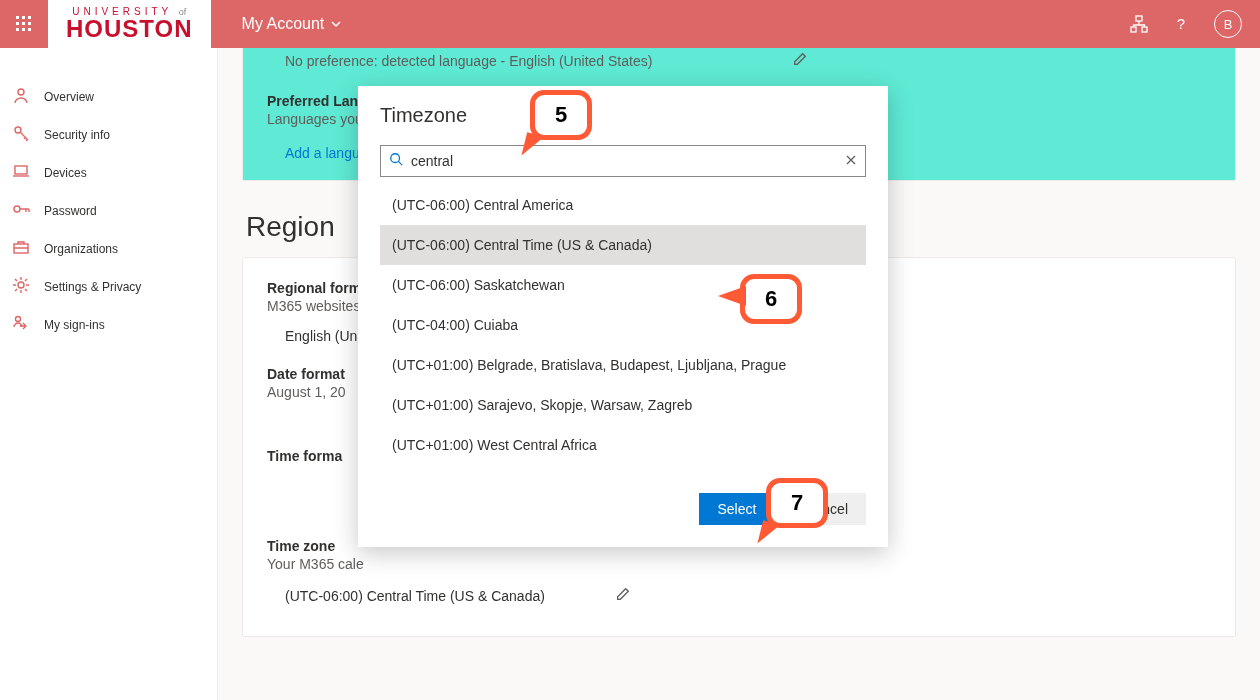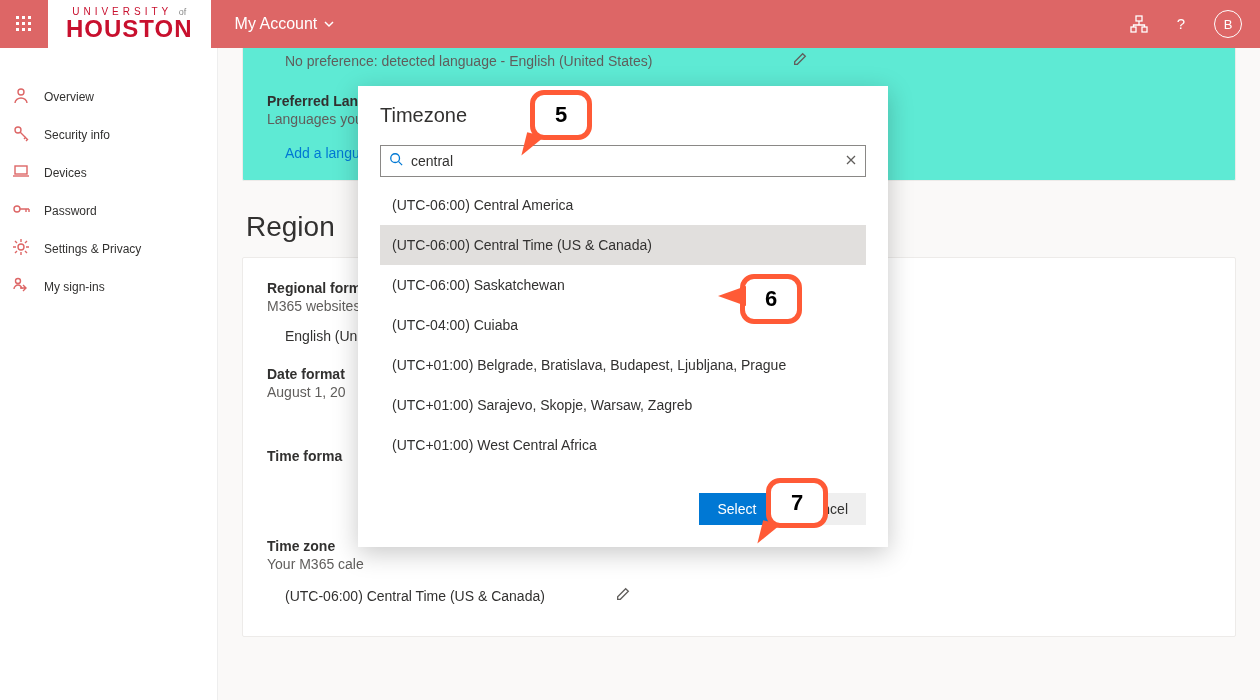--- a/index.html
+++ b/index.html
@@ -8,21 +8,21 @@
   .header {
     height: 48px; background:#d66; display:flex; align-items:center; color:#fff;
   }
   .waffle { width:48px; height:48px; display:flex; align-items:center; justify-content:center; background:#d66; }
   .waffle svg { fill:#fff; }
   .logo-box { background:#fff; height:48px; padding:5px 18px; display:flex; align-items:center; }
   .logo-text { display:flex; flex-direction:column; align-items:center; line-height:1; }
   .logo-line1 { font-size:10px; letter-spacing:4px; color:#c8102e; font-weight:400; }
   .logo-line1 .of { color:#888; font-size:9px; letter-spacing:0; }
   .logo-line2 { font-size:24px; font-weight:700; color:#c8102e; letter-spacing:1px; }
-  .acct-label { margin-left:24px; font-size:16px; display:flex; align-items:center; gap:6px; }
+  .acct-label { margin-left:31px; font-size:16px; display:flex; align-items:center; gap:6px; }
   .hdr-spacer { flex:1; }
   .hdr-icons { display:flex; align-items:center; gap:24px; padding-right:18px; }
   .hdr-icon { width:18px; height:18px; display:flex; align-items:center; justify-content:center; }
   .avatar { width:28px; height:28px; border:1px solid #fff; border-radius:50%; display:flex; align-items:center; justify-content:center; font-size:13px; }
 
   
   .sidebar { position:absolute; top:48px; left:0; width:218px; background:#fff; height:652px; border-right:1px solid #eee; padding-top:28px; }
   .sb-item { display:flex; align-items:flex-end; gap:14px; padding:10px 12px; color:#323130; font-size:12px; cursor:pointer; }
   .sb-item .sb-icon { width:18px; display:flex; align-items:center; justify-content:center; color:#d66; }
   .sb-icon svg { width:18px; height:18px; stroke:#d66; fill:none; stroke-width:1.4; }
@@ -158,20 +158,29 @@
         <svg viewBox="0 0 18 18">
           <circle cx="5" cy="9" r="3"></circle>
           <path d="M8 9h9M14 9v3M17 9v3"></path>
         </svg>
       </span>
     <span>Password</span>
   </div>
   <div class="sb-item">
     <span class="sb-icon">
         <svg viewBox="0 0 18 18">
+          <rect x="2" y="6" width="14" height="9"></rect>
+          <path d="M6 6V4h6v2M2 10h14"></path>
+        </svg>
+      </span>
+    <span>Organizations</span>
+  </div>
+  <div class="sb-item">
+    <span class="sb-icon">
+        <svg viewBox="0 0 18 18">
           <circle cx="9" cy="9" r="3"></circle>
           <path d="M9 1v3M9 14v3M1 9h3M14 9h3M3 3l2 2M13 13l2 2M15 3l-2 2M5 13l-2 2"></path>
         </svg>
       </span>
     <span>Settings &amp; Privacy</span>
   </div>
   <div class="sb-item">
     <span class="sb-icon">
         <svg viewBox="0 0 18 18">
           <circle cx="6" cy="5" r="2.5"></circle>

